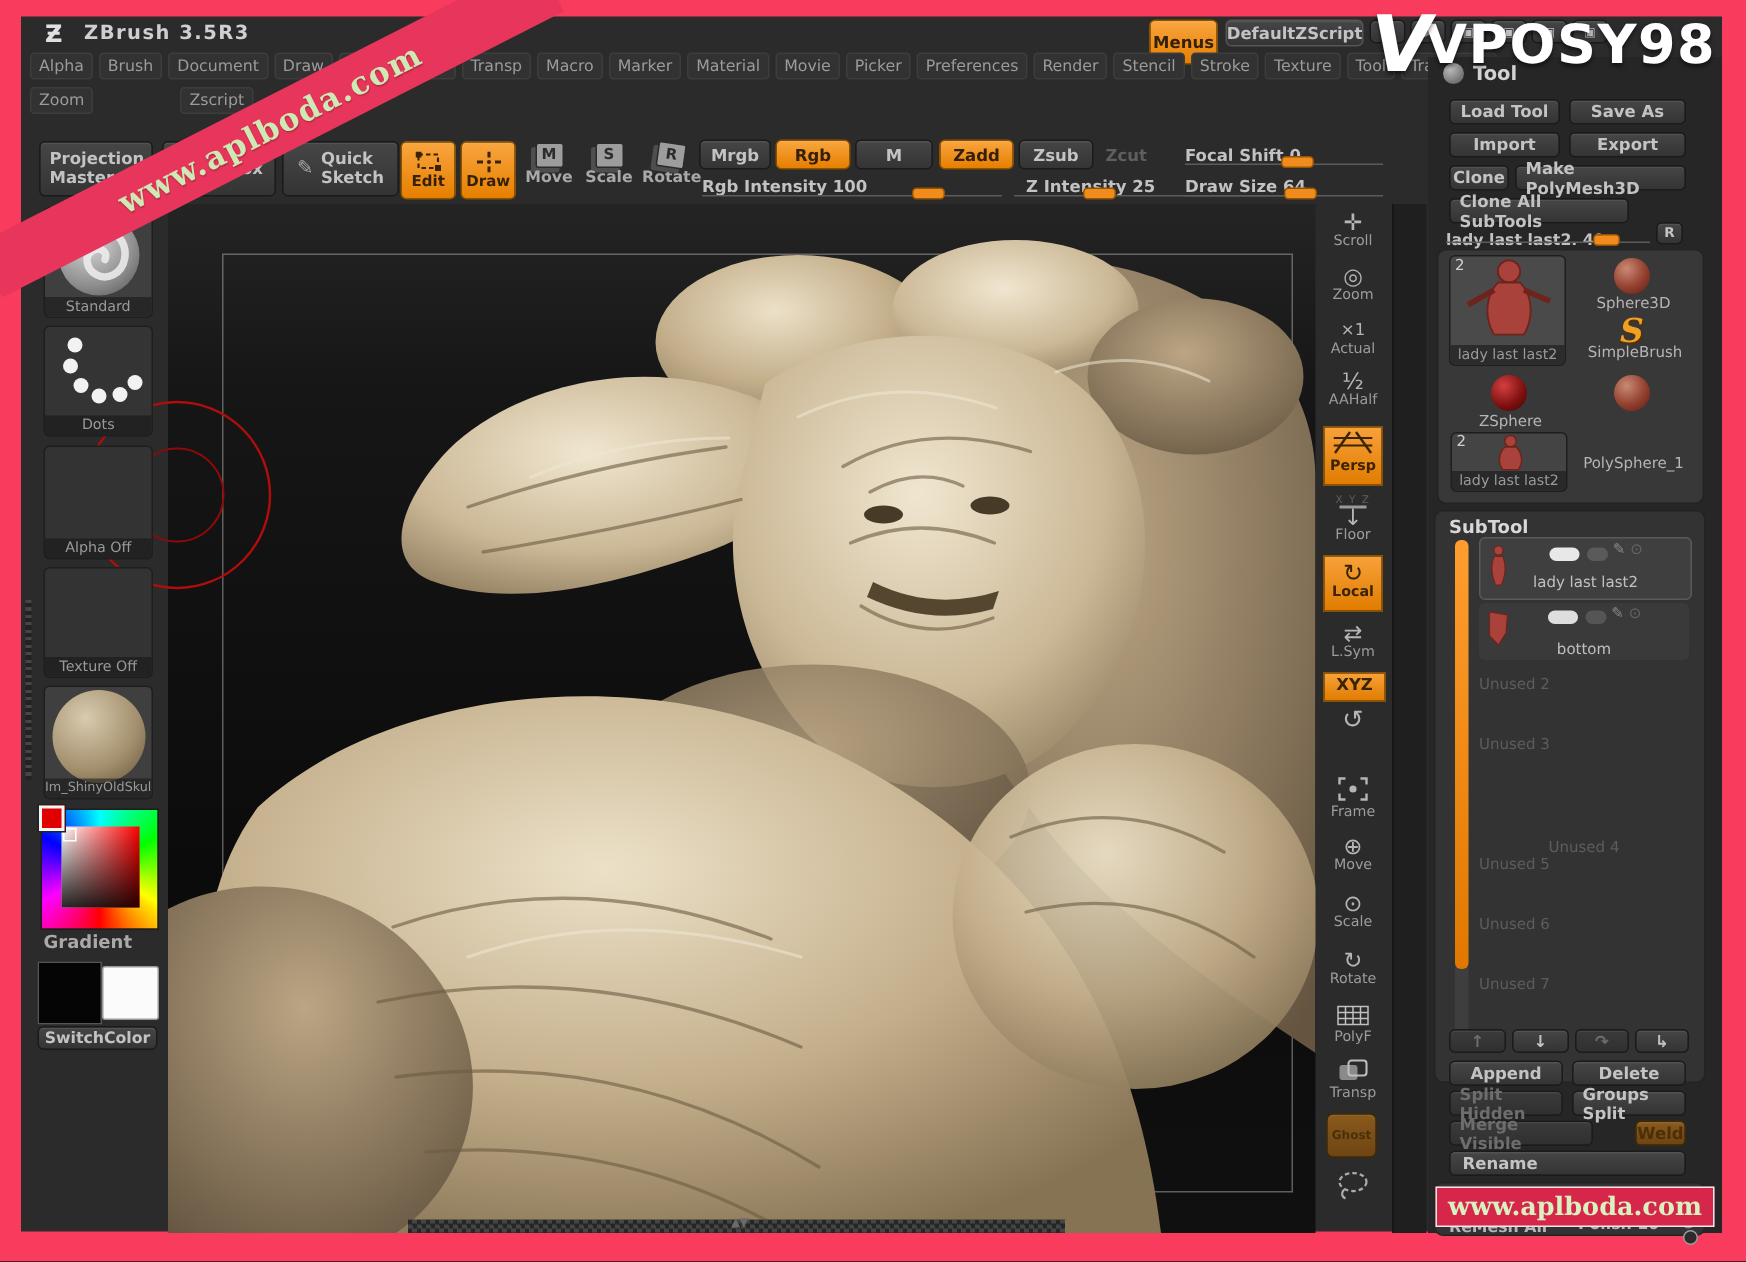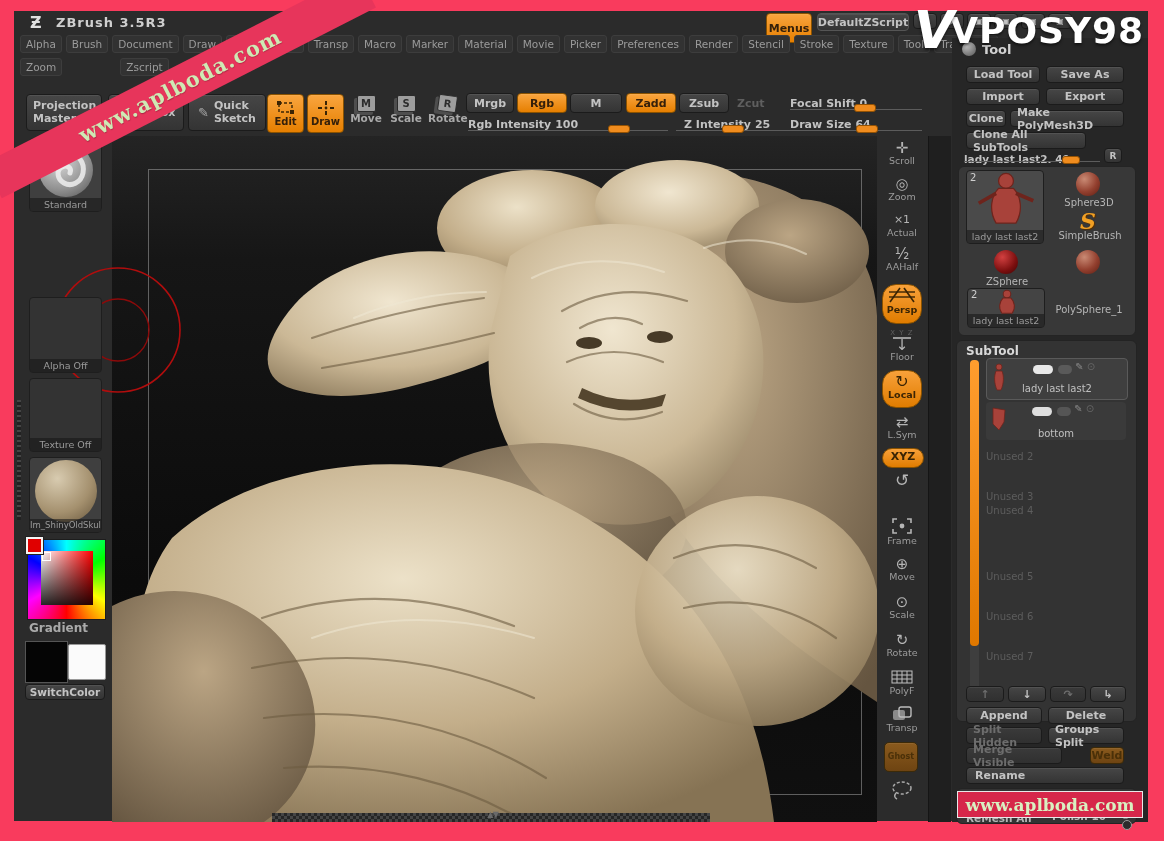--- a/index.html
+++ b/index.html
@@ -14,21 +14,21 @@
   .zb.dim{color:#6d6d6d;background:linear-gradient(#3a3a3a,#303030);}
   .zb.orange{background:linear-gradient(#f9a53f,#e67f00);color:#35200a;border-color:#8a5200;}
   .zb.halforange{background:linear-gradient(#8a5a1d,#6e4412);color:#4a3008;border-color:#3c2a08;}
   .mi{background:#323232;border:1px solid #3d3d3d;border-radius:3px;color:#9b9b9b;
       font-size:10.5px;padding:2px 5px;white-space:nowrap;}
   .thumb{position:absolute;background:#3f3f3f;border:1px solid #1e1e1e;border-radius:4px;box-sizing:border-box;overflow:hidden;}
   .thumb .lbl{position:absolute;left:0;right:0;bottom:0;height:13px;background:rgba(20,20,20,.55);
       color:#9a9a9a;font-size:9.5px;text-align:center;line-height:13px;}
   .shelf{position:absolute;left:882px;width:40px;text-align:center;color:#9c9c9c;font-size:9.5px;line-height:1.05;}
   .shelf .ic{display:block;font-size:15px;color:#b5b5b5;line-height:16px;}
-  .shelf.on{background:linear-gradient(#f8a13a,#e07c00);border:1px solid #8a5200;border-radius:14px;color:#3a2404;}
+  .shelf.on{background:linear-gradient(#f8a13a,#e07c00);border:1px solid #8a5200;border-radius:0;color:#3a2404;}
   .shelf.on .ic{color:#3a2404;}
   .slider{position:absolute;}
   .slider .st{color:#c2c2c2;font-size:11px;font-weight:bold;white-space:nowrap;}
   .slider .track{position:absolute;left:0;right:0;bottom:2px;height:1px;background:#5c5c5c;}
   .slider .handle{position:absolute;bottom:0;width:20px;height:6px;border-radius:3px;background:#f08c1e;border:1px solid #945203;}
   .panelbtn{position:absolute;height:17px;padding:0 6px;font-size:11px;}
   .subrow{position:absolute;left:986px;width:140px;color:#c0c0c0;font-size:10px;text-align:center;}
   .pill{display:inline-block;border-radius:5px;vertical-align:middle;}
   .wline{display:inline-block;width:34px;border-top:1px solid #e8e8e8;vertical-align:middle;}
   .ribbon{position:absolute;left:-30px;top:66px;width:420px;transform:rotate(-27deg);
@@ -227,20 +227,33 @@
   <div class="abs" style="left:17px;top:400px;width:4px;height:120px;background:repeating-linear-gradient(180deg,#454545 0 2px,#222 2px 5px);"></div>
 
   <div class="thumb" style="left:29px;top:138px;width:73px;height:74px;">
     <div class="abs" style="left:9px;top:4px;width:54px;height:54px;border-radius:50%;background:radial-gradient(circle at 38% 32%,#dcdcdc,#8f8f8f 60%,#4f4f4f);"></div>
     <svg class="abs" style="left:9px;top:4px;" width="54" height="54" viewBox="0 0 54 54">
       <path d="M27,10 C40,10 46,20 44,30 C42,40 32,44 25,40 C18,36 17,27 23,24 C28,21 33,25 31,30" fill="none" stroke="#efefef" stroke-width="5" stroke-linecap="round" opacity=".85"></path>
     </svg>
     <div class="lbl">Standard</div>
   </div>
 
+  <div class="thumb" style="left:29px;top:217px;width:73px;height:74px;background:#343434;">
+    <svg width="73" height="60" viewBox="0 0 73 60">
+      <g fill="#f2f2f2">
+        <circle cx="20" cy="12" r="5"></circle>
+          <circle cx="17" cy="26" r="5"></circle>
+          <circle cx="24" cy="39" r="5"></circle>
+        <circle cx="36" cy="46" r="5"></circle>
+          <circle cx="50" cy="45" r="5"></circle>
+          <circle cx="60" cy="37" r="5"></circle>
+      </g>
+    </svg>
+    <div class="lbl">Dots</div>
+  </div>
 
   <div class="thumb" style="left:29px;top:297px;width:73px;height:76px;background:#333;">
     <div class="lbl">Alpha Off</div>
   </div>
 
   <div class="thumb" style="left:29px;top:457px;width:73px;height:76px;">
     <div class="abs" style="left:5px;top:2px;width:62px;height:62px;border-radius:50%;background:radial-gradient(circle at 36% 30%,#d8cbb0,#a4906e 58%,#64533a);"></div>
     <div class="lbl" style="font-size:8.5px;">Im_ShinyOldSkul</div>
   </div>
 
@@ -430,21 +443,21 @@
       <path d="M4,2 L16,4 L15,16 L10,24 L4,18 Z" fill="#a8423a" stroke="#6e241c" stroke-width=".8"></path>
     </svg>
     <span class="pill" style="width:20px;height:9px;background:#dedede;margin:5px 2px 0 14px;"></span>
     <span class="pill" style="width:14px;height:9px;background:#555;margin-top:5px;"></span>
     <span style="color:#888;font-size:10px;">✎</span>
     <span style="color:#666;font-size:10px;">⊙</span>
     <div style="margin-top:12px;">bottom</div>
   </div>
   <div class="subrow" style="top:451px;text-align:left;color:#5d5d5d;">Unused 2</div>
   <div class="subrow" style="top:491px;text-align:left;color:#5d5d5d;">Unused 3</div>
-  <div class="subrow" style="top:505px;text-align:left;color:#5d5d5d;">Unused 4</div>
+  <div class="subrow" style="top:560px;text-align:center;color:#5d5d5d;">Unused 4</div>
   <div class="subrow" style="top:571px;text-align:left;color:#5d5d5d;">Unused 5</div>
   <div class="subrow" style="top:611px;text-align:left;color:#5d5d5d;">Unused 6</div>
   <div class="subrow" style="top:651px;text-align:left;color:#5d5d5d;">Unused 7</div>
 
   <div class="zb dim" style="position:absolute;left:966px;top:686px;width:38px;height:16px;font-size:11px;">
       <span>↑</span>
     </div>
   <div class="zb" style="position:absolute;left:1008px;top:686px;width:38px;height:16px;font-size:11px;">
       <span>↓</span>
     </div>

